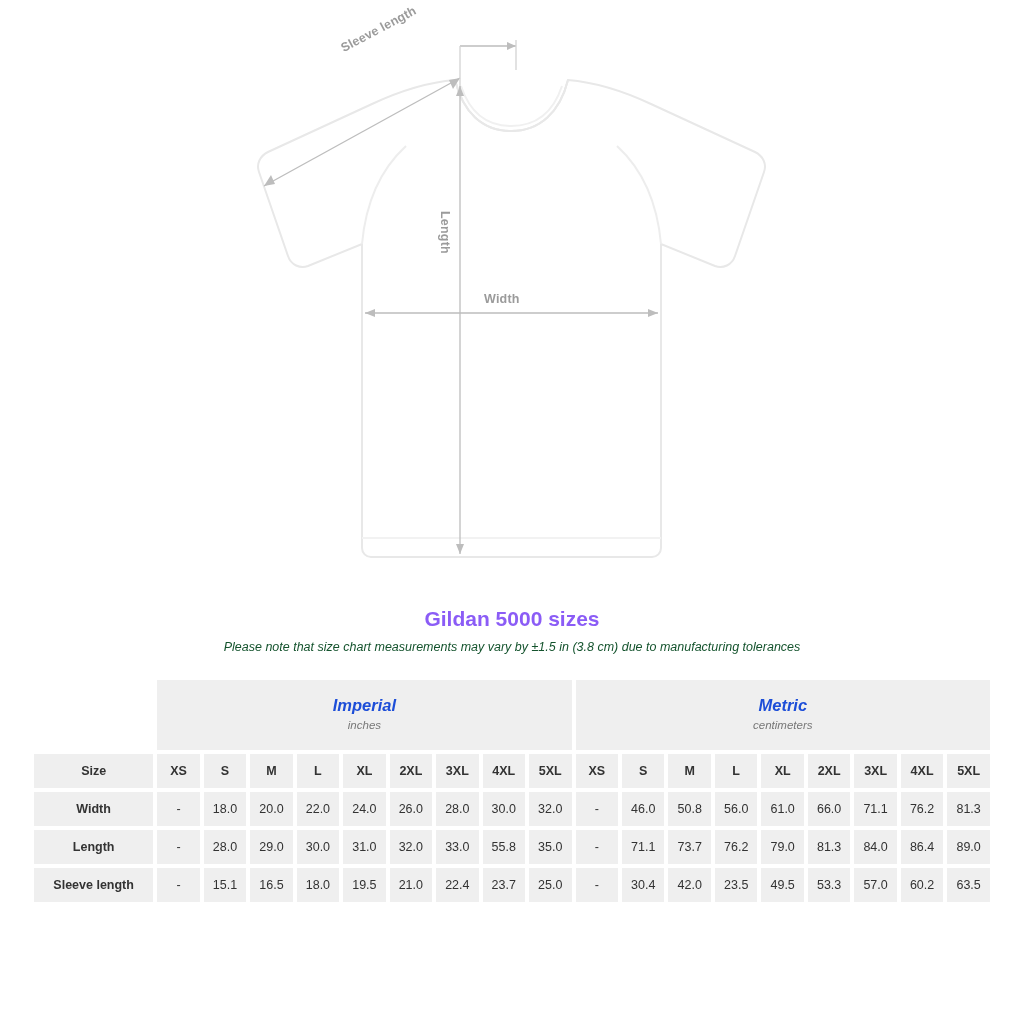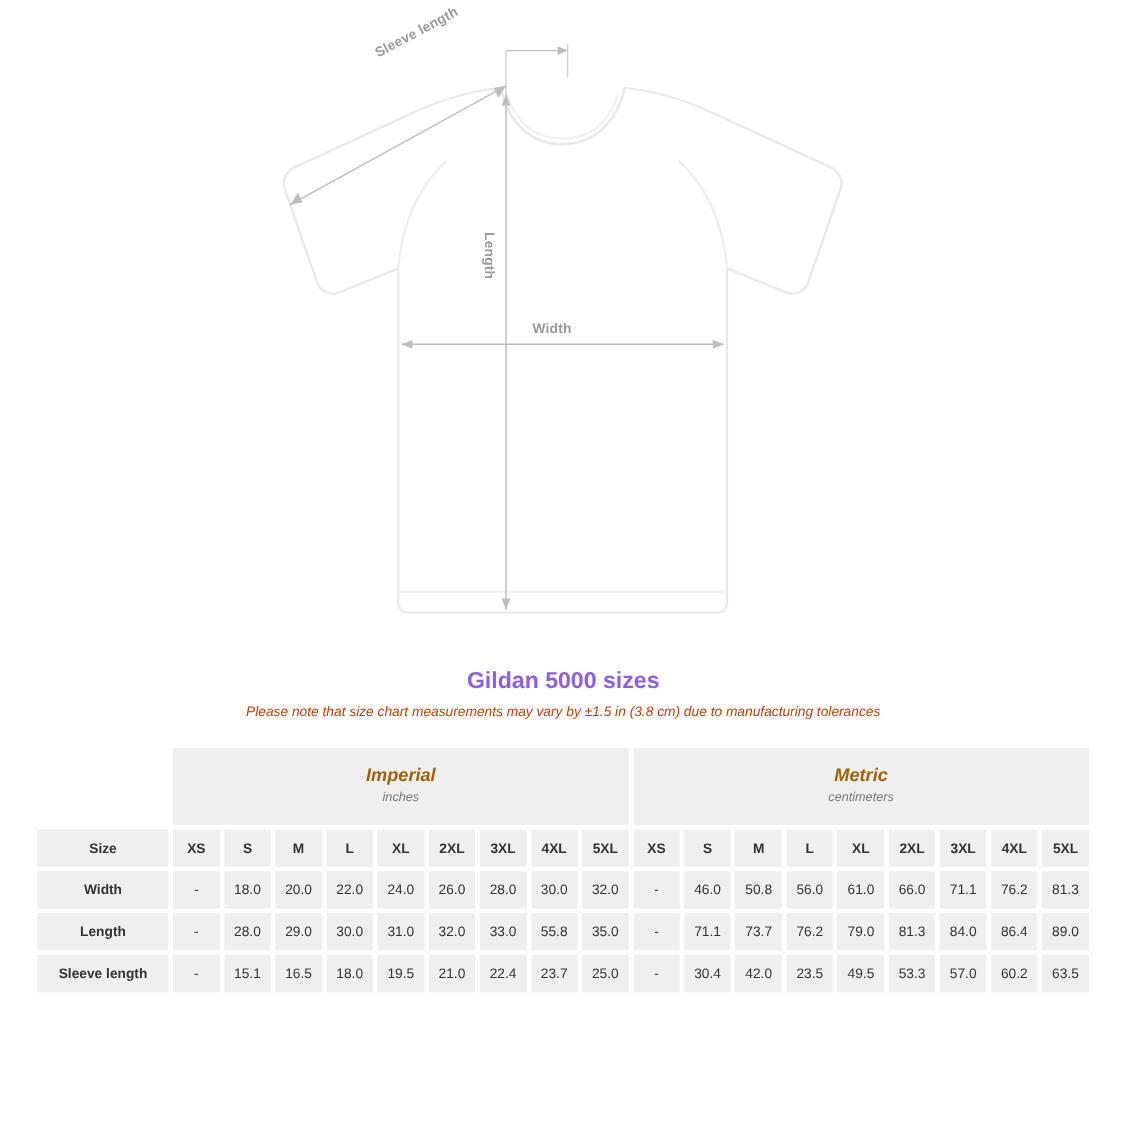--- a/index.html
+++ b/index.html
@@ -58,21 +58,21 @@
   }
   .chart-title {
     font-size: 21px;
     font-weight: bold;
     color: #8b5cf6;
     margin: 0;
   }
   .chart-note {
     font-size: 12.5px;
     font-style: italic;
-    color: #c2410c;
+    color: #14532d;
     margin: 9px 0 0 0;
   }
 
   
   .table-wrap {
     margin: 24px 32px 0 32px;
   }
   table.size-table {
     width: 960px;
     border-collapse: separate;
@@ -91,21 +91,21 @@
   }
   
   .unit-cell {
     height: 74px !important;
     background: #efefef;
   }
   .unit-name {
     font-size: 16.5px;
     font-style: italic;
     font-weight: bold;
-    color: #a16207;
+    color: #1d4ed8;
     display: block;
     line-height: 1.25;
   }
   .unit-sub {
     font-size: 11.5px;
     font-style: italic;
     color: #777777;
     display: block;
     line-height: 1.6;
   }

